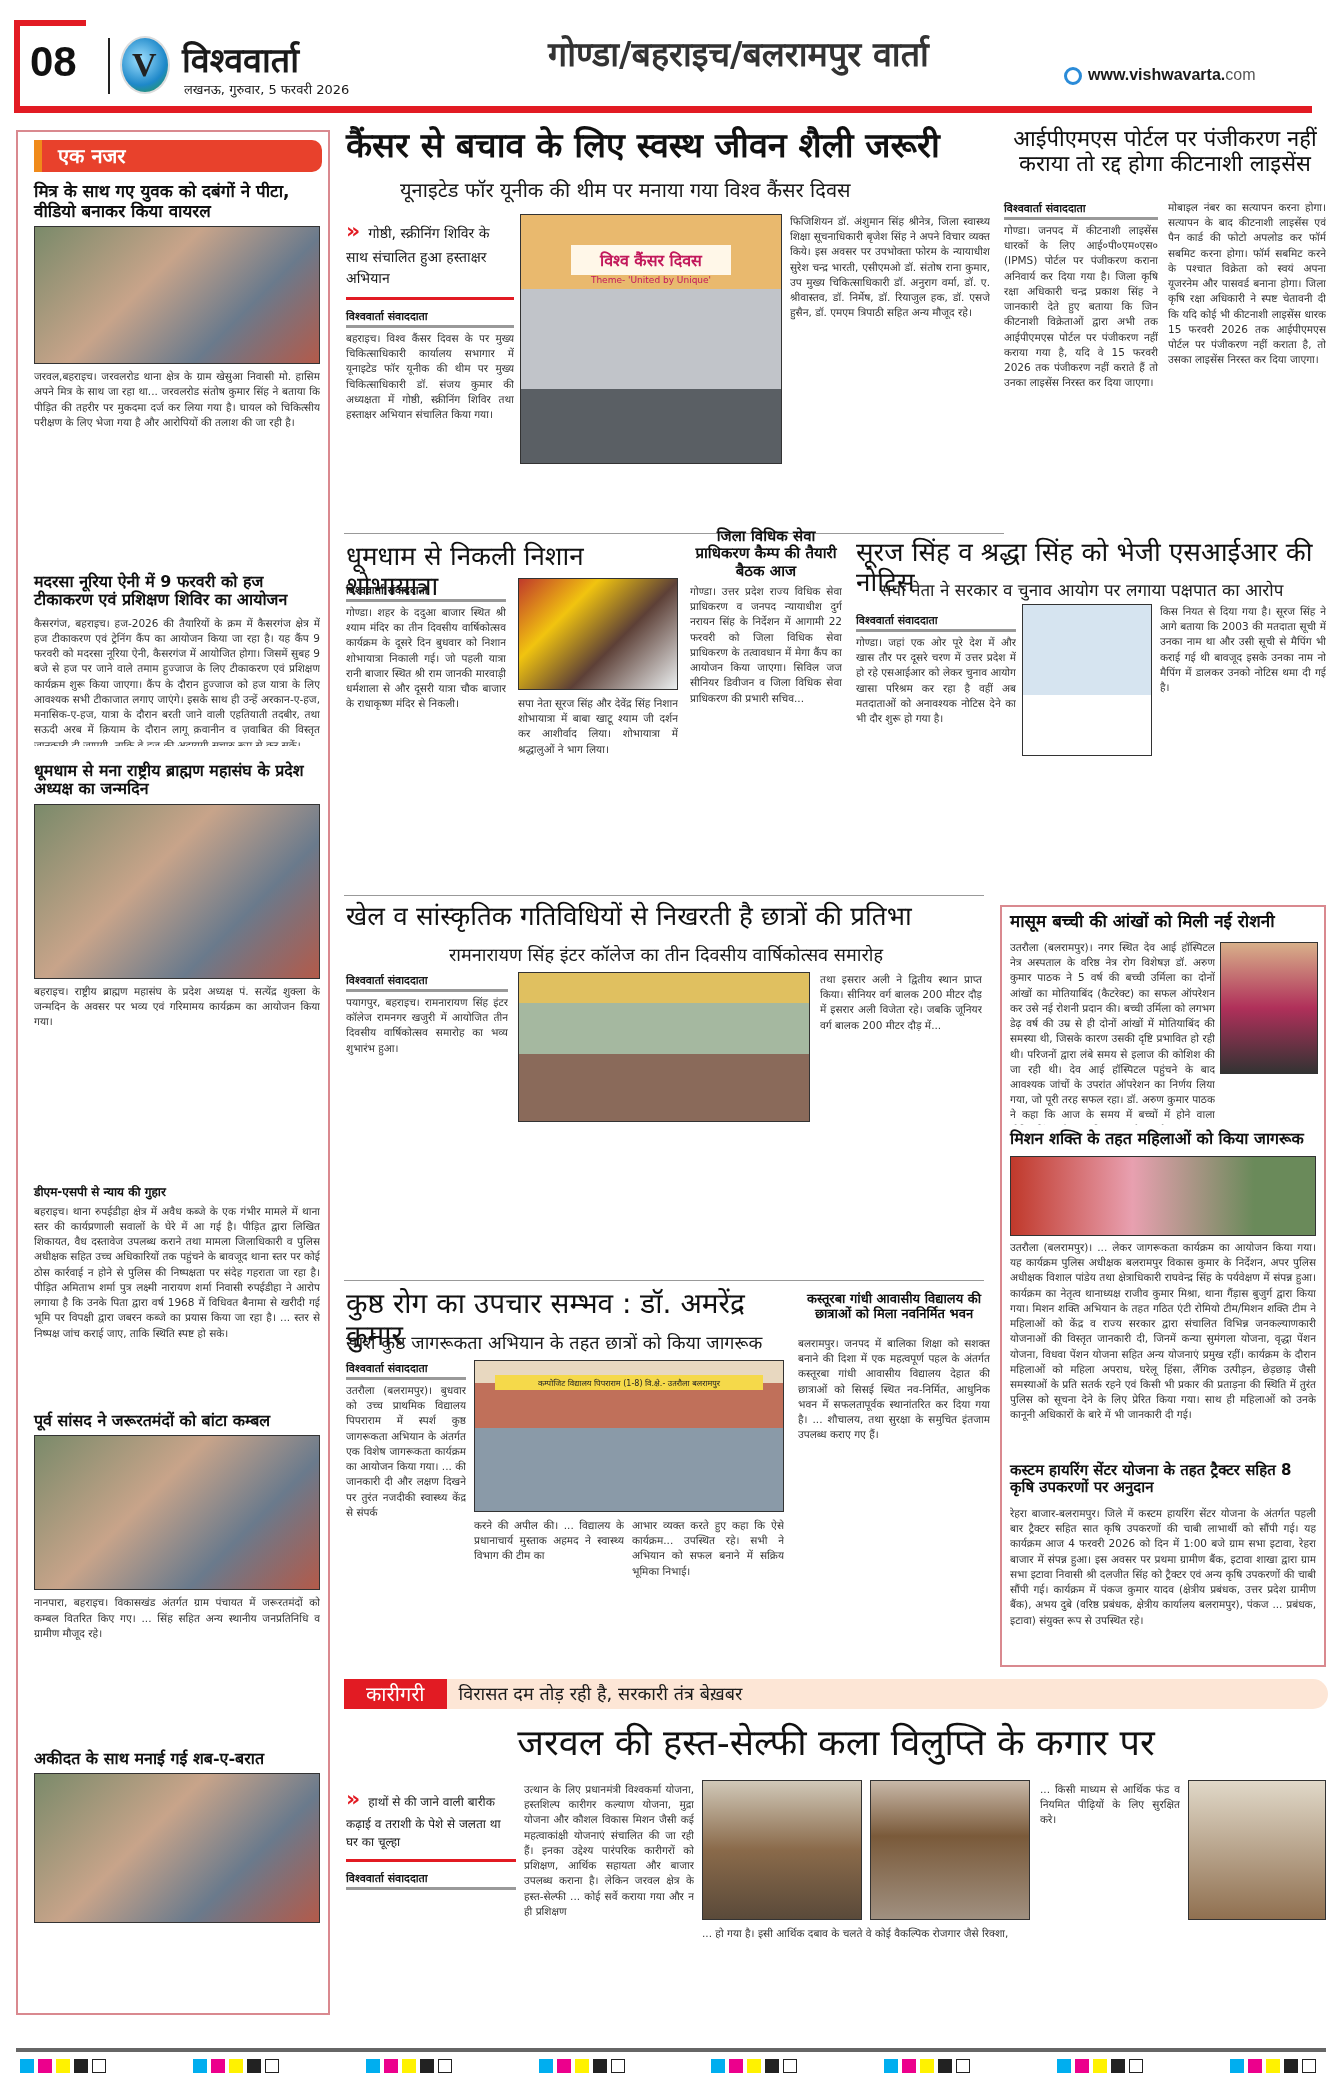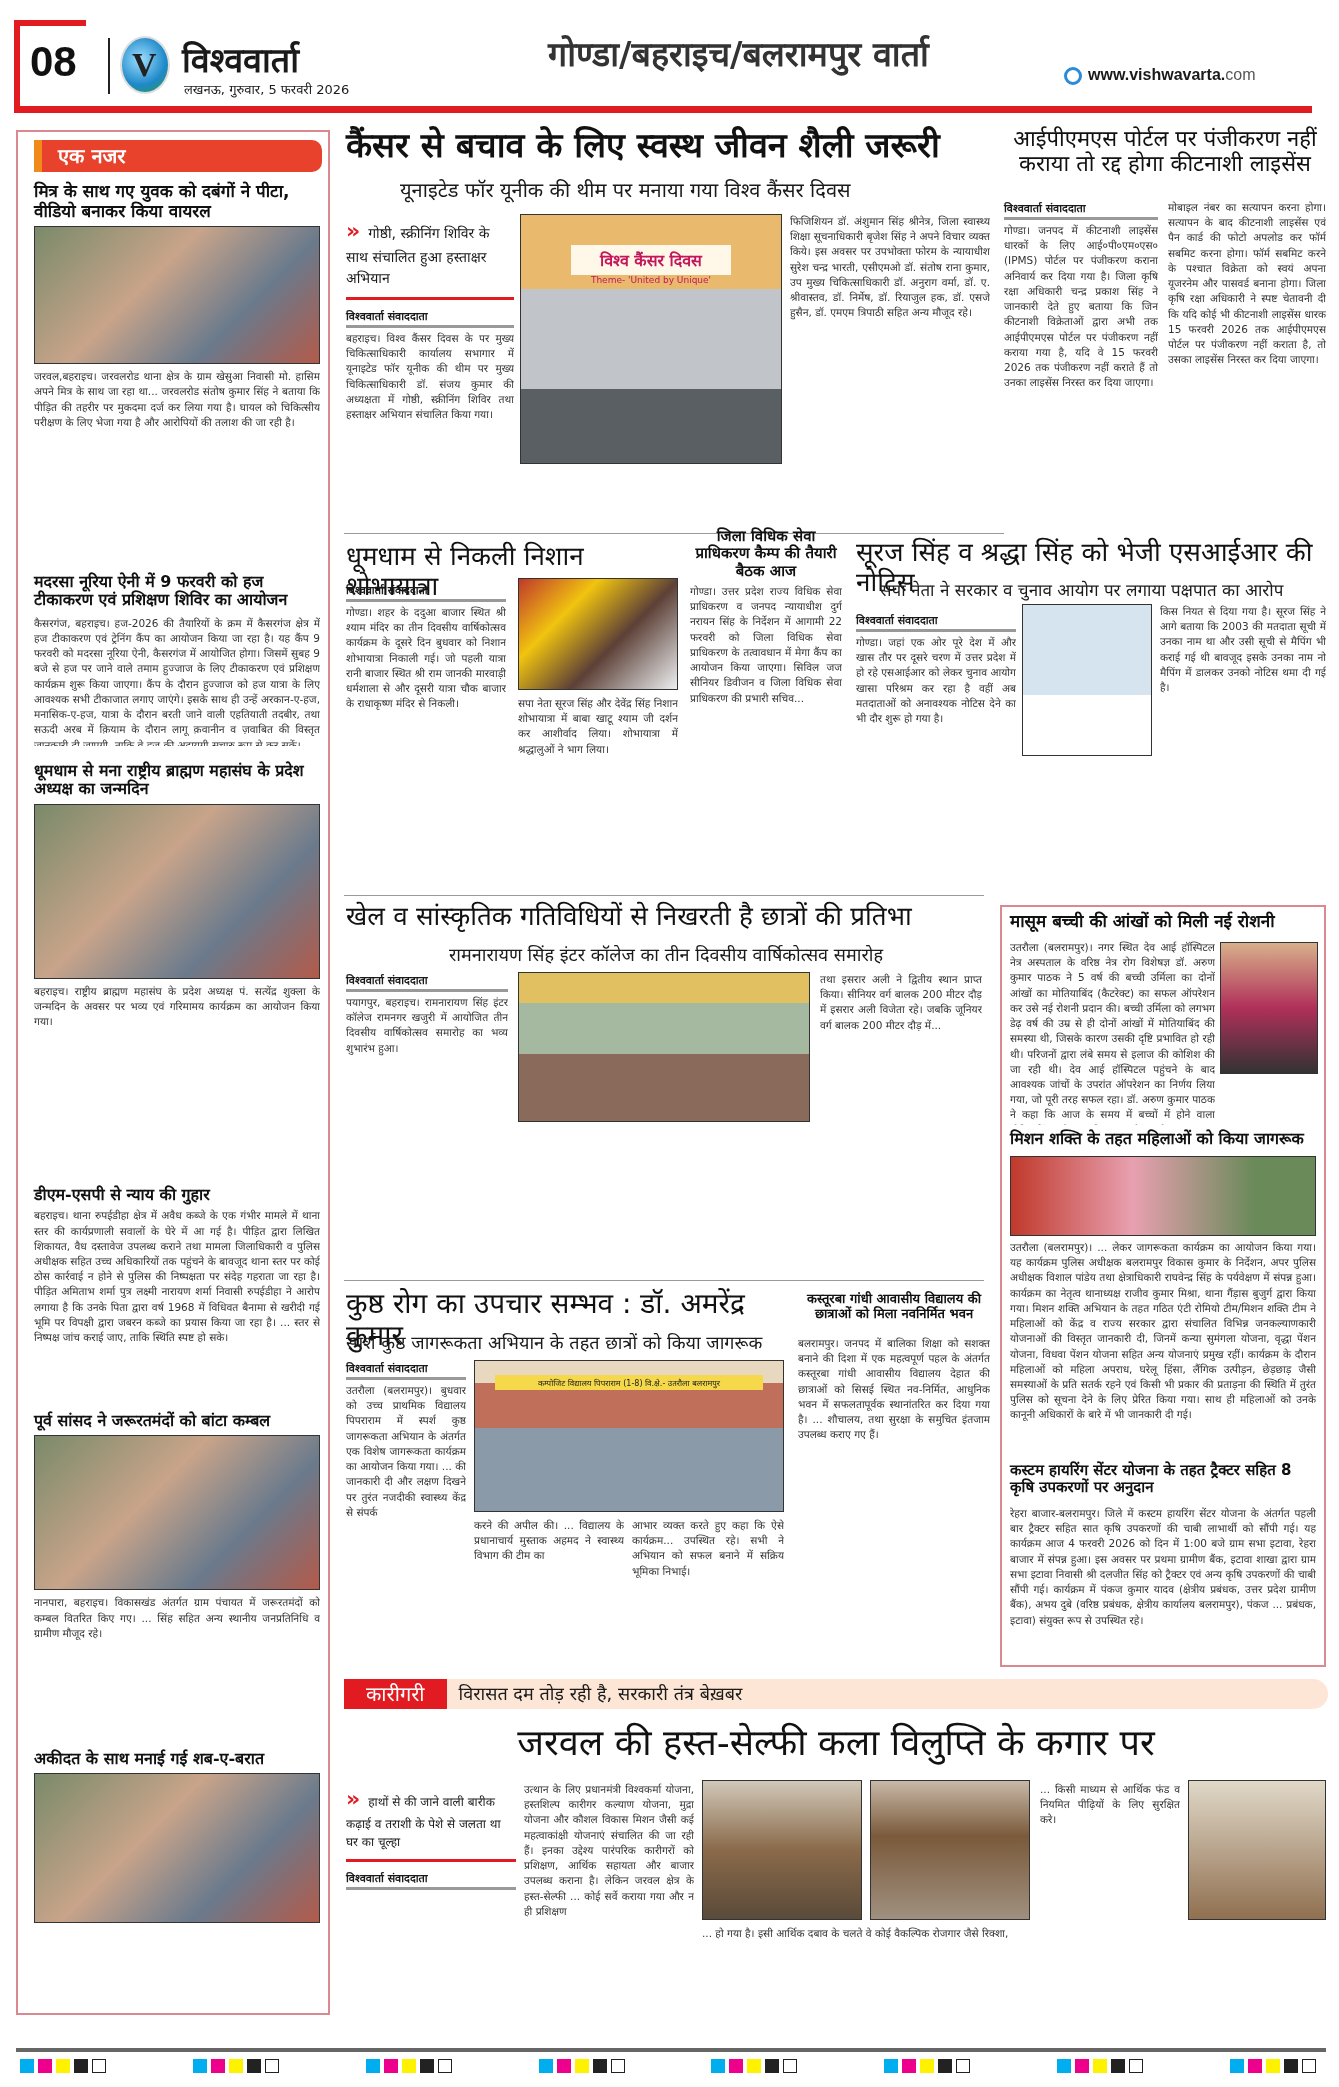--- a/index.html
+++ b/index.html
@@ -57,21 +57,21 @@
 <div class="abs" style="left:34px;top:573px;width:286px">
   <div class="h" style="font-size:16px">मदरसा नूरिया ऐनी में 9 फरवरी को हज टीकाकरण एवं प्रशिक्षण शिविर का आयोजन</div>
   <div class="body" style="margin-top:6px;height:130px;overflow:hidden">कैसरगंज, बहराइच। हज-2026 की तैयारियों के क्रम में कैसरगंज क्षेत्र में हज टीकाकरण एवं ट्रेनिंग कैंप का आयोजन किया जा रहा है। यह कैंप 9 फरवरी को मदरसा नूरिया ऐनी, कैसरगंज में आयोजित होगा। जिसमें सुबह 9 बजे से हज पर जाने वाले तमाम हुज्जाज के लिए टीकाकरण एवं प्रशिक्षण कार्यक्रम शुरू किया जाएगा। कैंप के दौरान हुज्जाज को हज यात्रा के लिए आवश्यक सभी टीकाजात लगाए जाएंगे। इसके साथ ही उन्हें अरकान-ए-हज, मनासिक-ए-हज, यात्रा के दौरान बरती जाने वाली एहतियाती तदबीर, तथा सऊदी अरब में क़ियाम के दौरान लागू क़वानीन व ज़वाबित की विस्तृत जानकारी दी जाएगी, ताकि वे हज की अदायगी सुचारु रूप से कर सकें।</div>
 </div>
 <div class="abs" style="left:34px;top:762px;width:286px">
   <div class="h" style="font-size:16px">धूमधाम से मना राष्ट्रीय ब्राह्मण महासंघ के प्रदेश अध्यक्ष का जन्मदिन</div>
   <div class="photo" style="height:175px;margin:5px 0"></div>
   <div class="body" style="height:200px;overflow:hidden">बहराइच। राष्ट्रीय ब्राह्मण महासंघ के प्रदेश अध्यक्ष पं. सत्येंद्र शुक्ला के जन्मदिन के अवसर पर भव्य एवं गरिमामय कार्यक्रम का आयोजन किया गया।</div>
 </div>
 <div class="abs" style="left:34px;top:1186px;width:286px">
-  <div class="h" style="font-size:16px">डीएम-एसपी से न्याय की गुहार</div>
+  <div class="h" style="font-size:12px">डीएम-एसपी से न्याय की गुहार</div>
   <div class="body" style="margin-top:4px;height:200px;overflow:hidden">बहराइच। थाना रुपईडीहा क्षेत्र में अवैध कब्जे के एक गंभीर मामले में थाना स्तर की कार्यप्रणाली सवालों के घेरे में आ गई है। पीड़ित द्वारा लिखित शिकायत, वैध दस्तावेज उपलब्ध कराने तथा मामला जिलाधिकारी व पुलिस अधीक्षक सहित उच्च अधिकारियों तक पहुंचने के बावजूद थाना स्तर पर कोई ठोस कार्रवाई न होने से पुलिस की निष्पक्षता पर संदेह गहराता जा रहा है। पीड़ित अमिताभ शर्मा पुत्र लक्ष्मी नारायण शर्मा निवासी रुपईडीहा ने आरोप लगाया है कि उनके पिता द्वारा वर्ष 1968 में विधिवत बैनामा से खरीदी गई भूमि पर विपक्षी द्वारा जबरन कब्जे का प्रयास किया जा रहा है। ... स्तर से निष्पक्ष जांच कराई जाए, ताकि स्थिति स्पष्ट हो सके।</div>
 </div>
 <div class="abs" style="left:34px;top:1412px;width:286px">
   <div class="h" style="font-size:16px">पूर्व सांसद ने जरूरतमंदों को बांटा कम्बल</div>
   <div class="photo" style="height:155px;margin:5px 0"></div>
   <div class="body" style="height:140px;overflow:hidden">नानपारा, बहराइच। विकासखंड अंतर्गत ग्राम पंचायत में जरूरतमंदों को कम्बल वितरित किए गए। ... सिंह सहित अन्य स्थानीय जनप्रतिनिधि व ग्रामीण मौजूद रहे।</div>
 </div>
 <div class="abs" style="left:34px;top:1750px;width:286px">
   <div class="h" style="font-size:16px">अकीदत के साथ मनाई गई शब-ए-बरात</div>
   <div class="photo" style="height:150px;margin:5px 0"></div>

